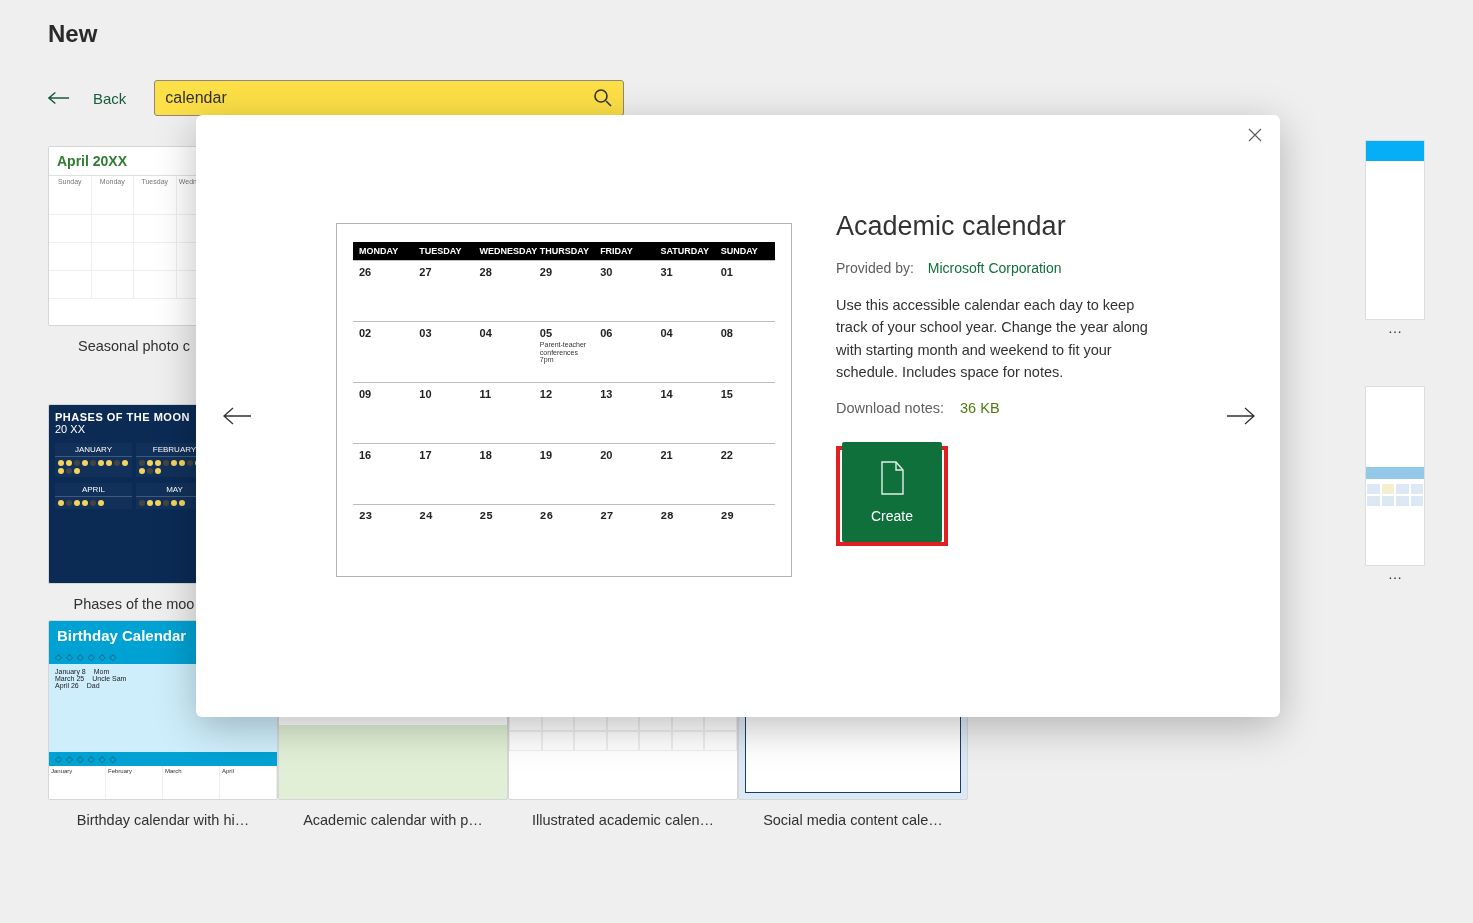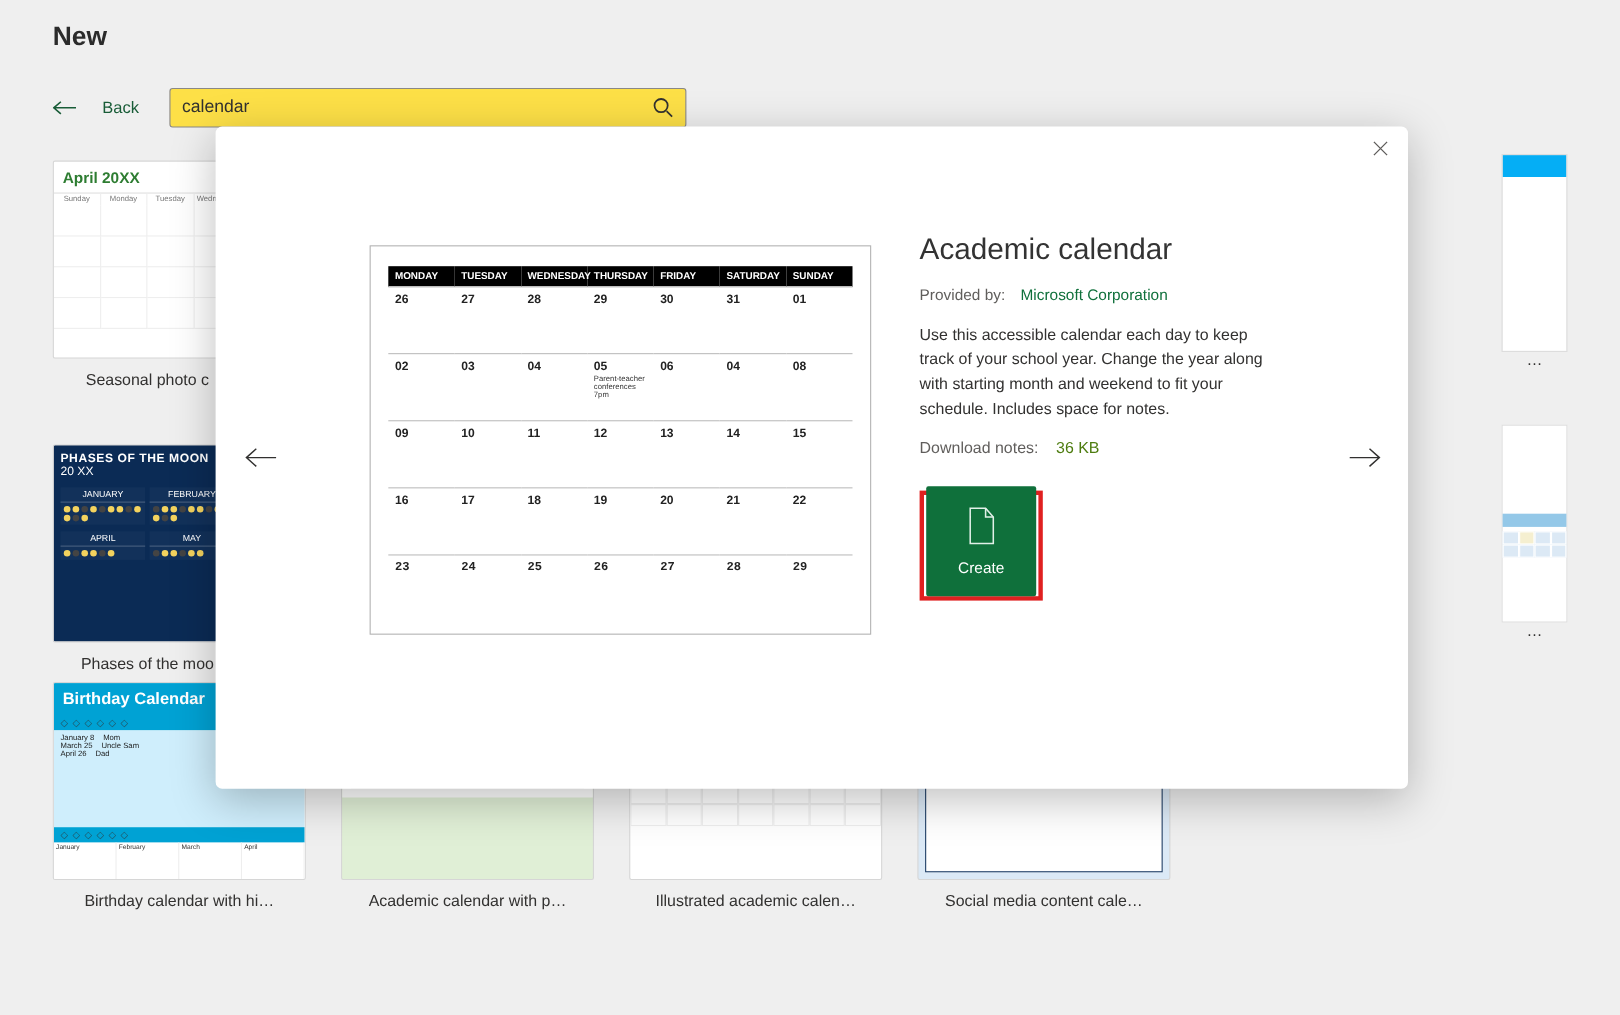--- a/index.html
+++ b/index.html
@@ -121,21 +121,21 @@
 }
 .create-btn {
   width: 100px; height: 100px; background:#0f703b; color:#fff;
   border:none; border-radius:2px; cursor:pointer;
   display:flex; flex-direction:column; align-items:center; justify-content:center; gap:12px;
 }
 .create-btn svg { width:28px; height:36px; stroke:#e1f0e8; fill:none; stroke-width:1.4; }
 .create-btn span { font-size:14px; }
 
 
-.bg-peek { position:absolute; left:48px; top:620px; display:flex; gap:32px; }
+.bg-peek { position:absolute; left:48px; top:620px; display:flex; }
 .bg-peek .template-card.wide .thumb { height:180px; }
 
 
 .right-strip { position:absolute; right:48px; top:140px; width:60px; height:680px; display:flex; flex-direction:column; gap:50px; }
 .right-strip .slice { width:60px; height:180px; background:#fff; border:1px solid #ddd; }
 .right-strip .slice.blue-top { background:linear-gradient(#05aef5 0 20px, #fff 20px 100%); }
 .right-strip .lbl { font-size:14.5px; text-align:center; width:60px; overflow:hidden; }
 .right-strip .slice .band { height:12px; background:#94c8e8; margin-top:80px; }
 </style>
 </head>

